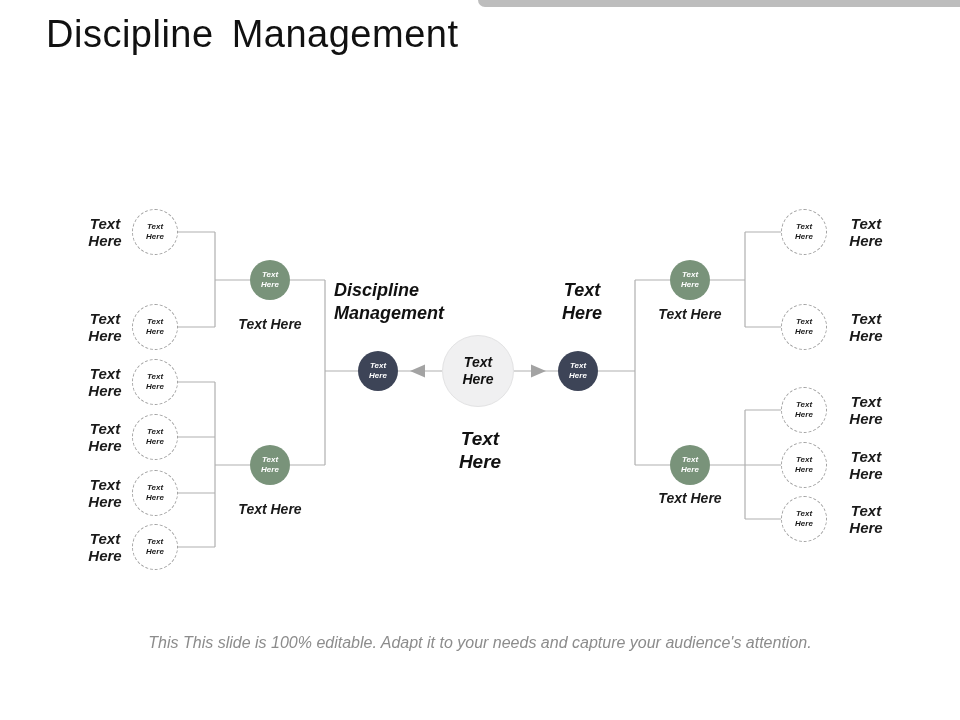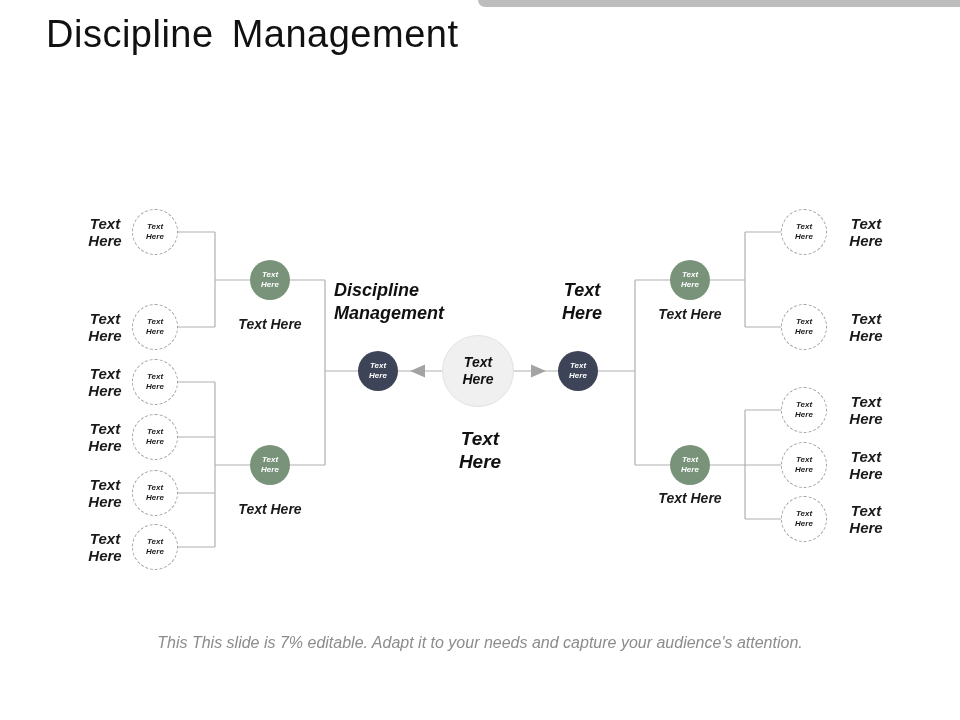--- a/index.html
+++ b/index.html
@@ -166,15 +166,15 @@
   <div class="node leaf" style="left:781px;top:442px;">
     <span>Text Here</span>
   </div>
   <div class="leaf-label" style="left:838px;top:448px;">Text Here</div>
 
   <div class="node leaf" style="left:781px;top:496px;">
     <span>Text Here</span>
   </div>
   <div class="leaf-label" style="left:838px;top:502px;">Text Here</div>
 
-  <div class="footer">This This slide is 7% editable. Adapt it to your needs and capture your audience's attention.</div>
+  <div class="footer">This This slide is 100% editable. Adapt it to your needs and capture your audience's attention.</div>
 
 </div>
 
 </body></html>

